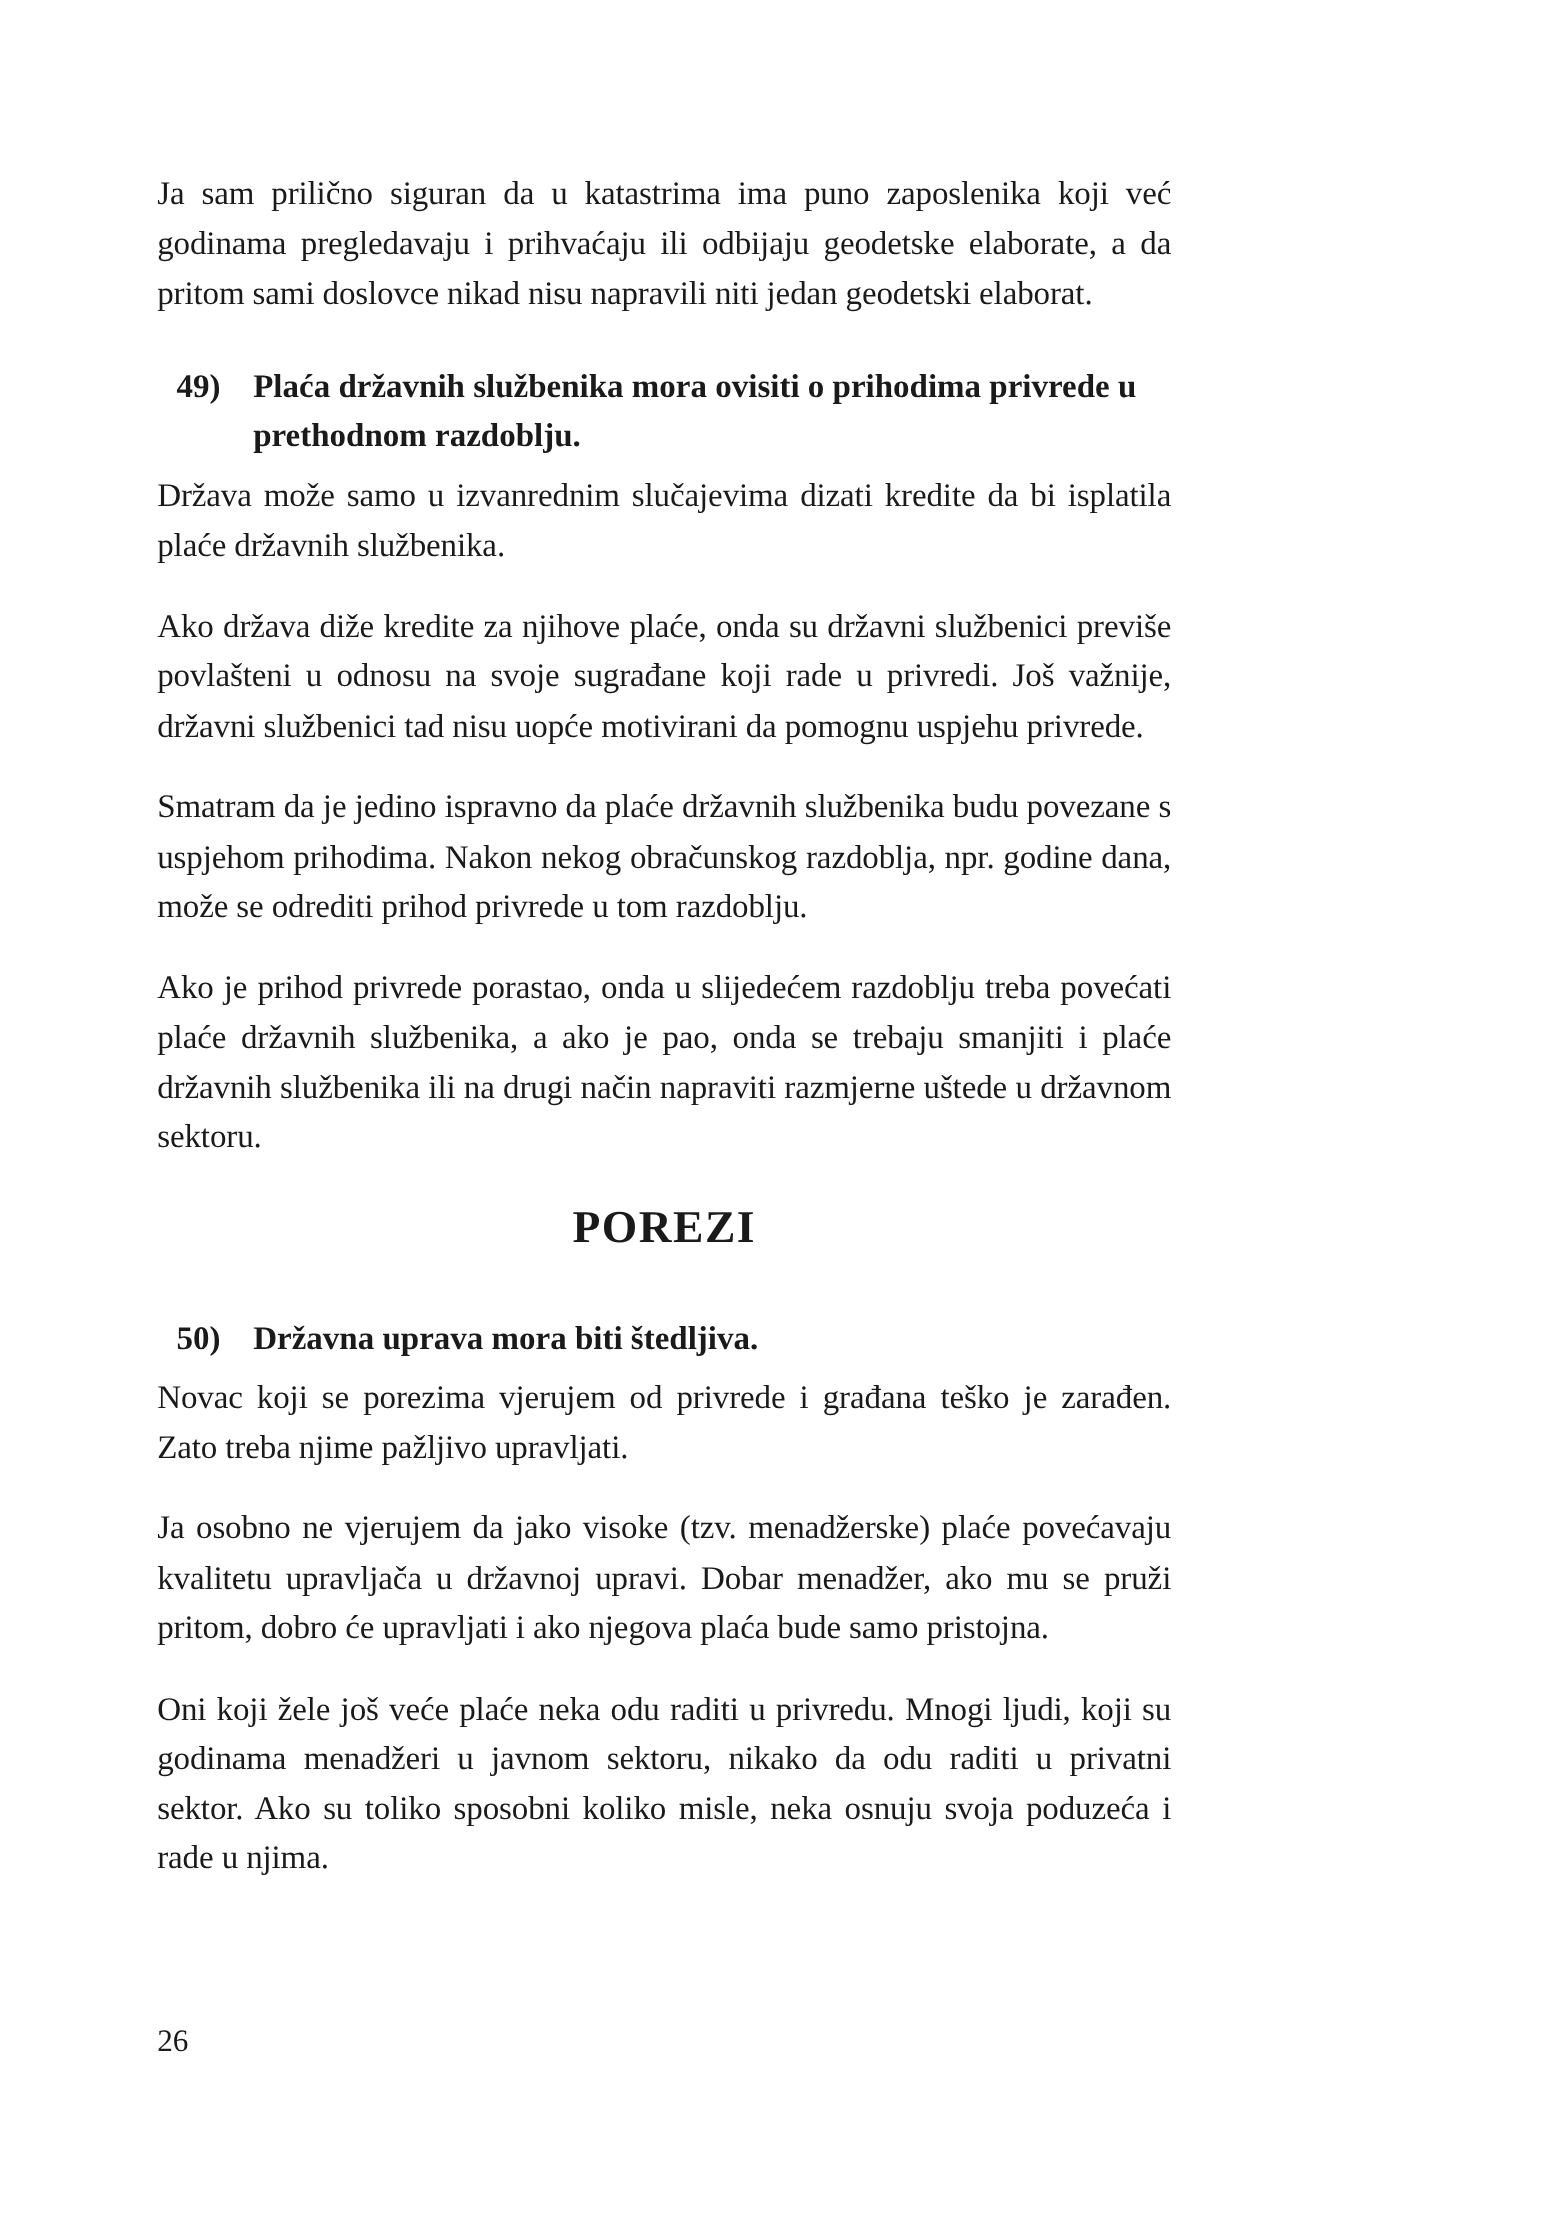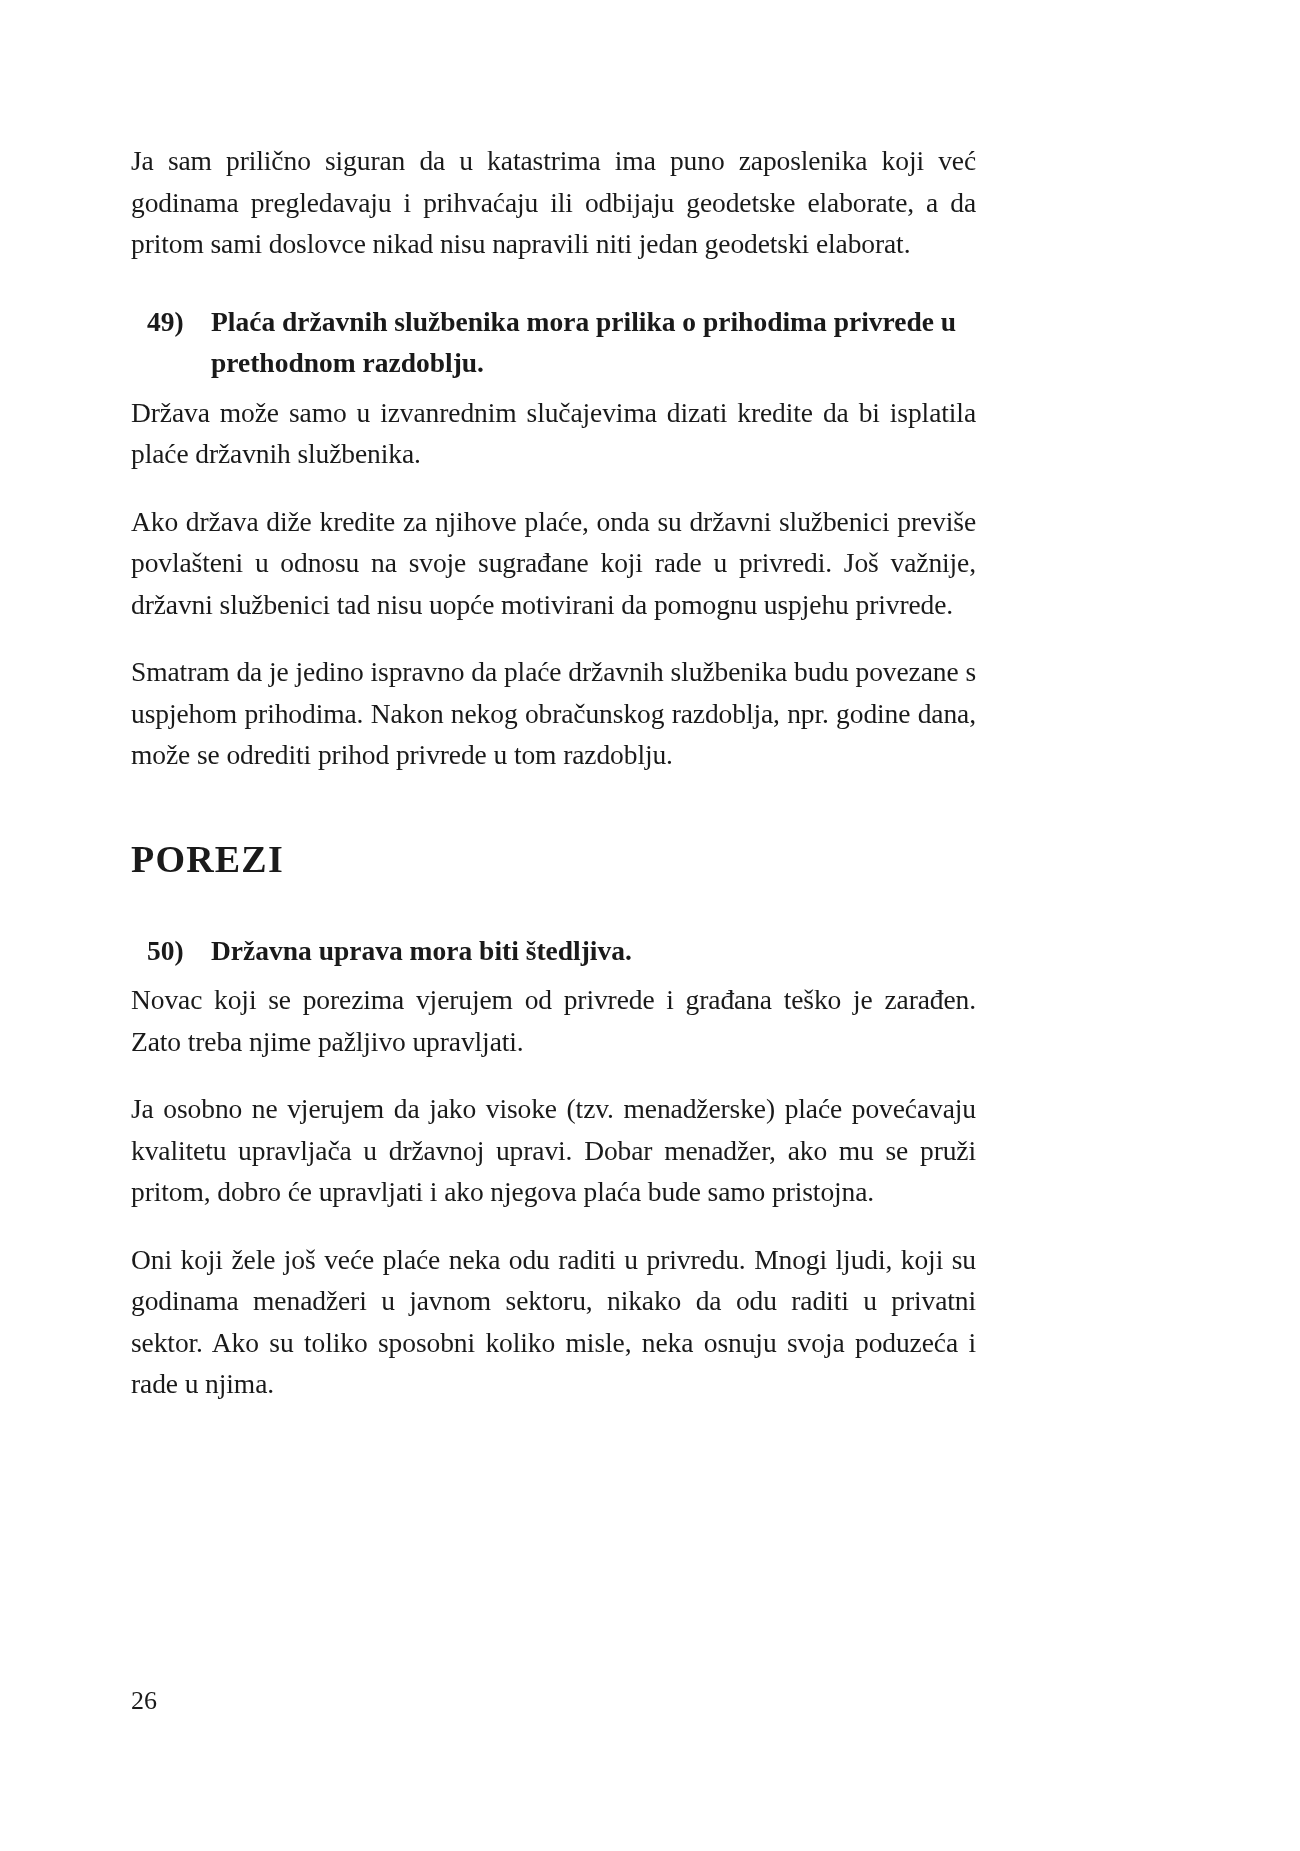--- a/index.html
+++ b/index.html
@@ -56,25 +56,25 @@
   .numbered-heading .num {
     flex: 0 0 auto;
     width: 64px;
     font-weight: bold;
   }
   .numbered-heading .htext {
     flex: 1 1 auto;
     font-weight: bold;
   }
   .section-title {
-    text-align: left;
+    text-align: center;
     font-size: 38px;
     font-weight: bold;
     letter-spacing: 1.2px;
-    margin: 60px 0 48px 0;
+    margin: 32px 0 48px 0;
     line-height: 46px;
   }
   .folio {
     position: absolute;
     left: 131px;
     top: 1686px;
     font-size: 26px;
     line-height: 30px;
     color: #1a1a1a;
   }
@@ -83,29 +83,30 @@
 <body>
 
 <div class="page">
 
   <div class="content">
 
     <p class="body-text">Ja sam prilično siguran da u katastrima ima puno zaposlenika koji već godinama pregledavaju i prihvaćaju ili odbijaju geodetske elaborate, a da pritom sami doslovce nikad nisu napravili niti jedan geodetski elaborat.</p>
 
     <div class="numbered-heading">
       <span class="num">49)</span>
-      <span class="htext">Plaća državnih službenika mora prilika o prihodima privrede u prethodnom razdoblju.</span>
+      <span class="htext">Plaća državnih službenika mora ovisiti o prihodima privrede u prethodnom razdoblju.</span>
     </div>
 
     <p class="body-text after-heading">Država može samo u izvanrednim slučajevima dizati kredite da bi isplatila plaće državnih službenika.</p>
 
     <p class="body-text">Ako država diže kredite za njihove plaće, onda su državni službenici previše povlašteni u odnosu na svoje sugrađane koji rade u privredi. Još važnije, državni službenici tad nisu uopće motivirani da pomognu uspjehu privrede.</p>
 
     <p class="body-text">Smatram da je jedino ispravno da plaće državnih službenika budu povezane s uspjehom prihodima. Nakon nekog obračunskog razdoblja, npr. godine dana, može se odrediti prihod privrede u tom razdoblju.</p>
 
+    <p class="body-text">Ako je prihod privrede porastao, onda u slijedećem razdoblju treba povećati plaće državnih službenika, a ako je pao, onda se trebaju smanjiti i plaće državnih službenika ili na drugi način napraviti razmjerne uštede u državnom sektoru.</p>
 
     <h2 class="section-title">POREZI</h2>
 
     <div class="numbered-heading">
       <span class="num">50)</span>
       <span class="htext">Državna uprava mora biti štedljiva.</span>
     </div>
 
     <p class="body-text after-heading">Novac koji se porezima vjerujem od privrede i građana teško je zarađen. Zato treba njime pažljivo upravljati.</p>
 

